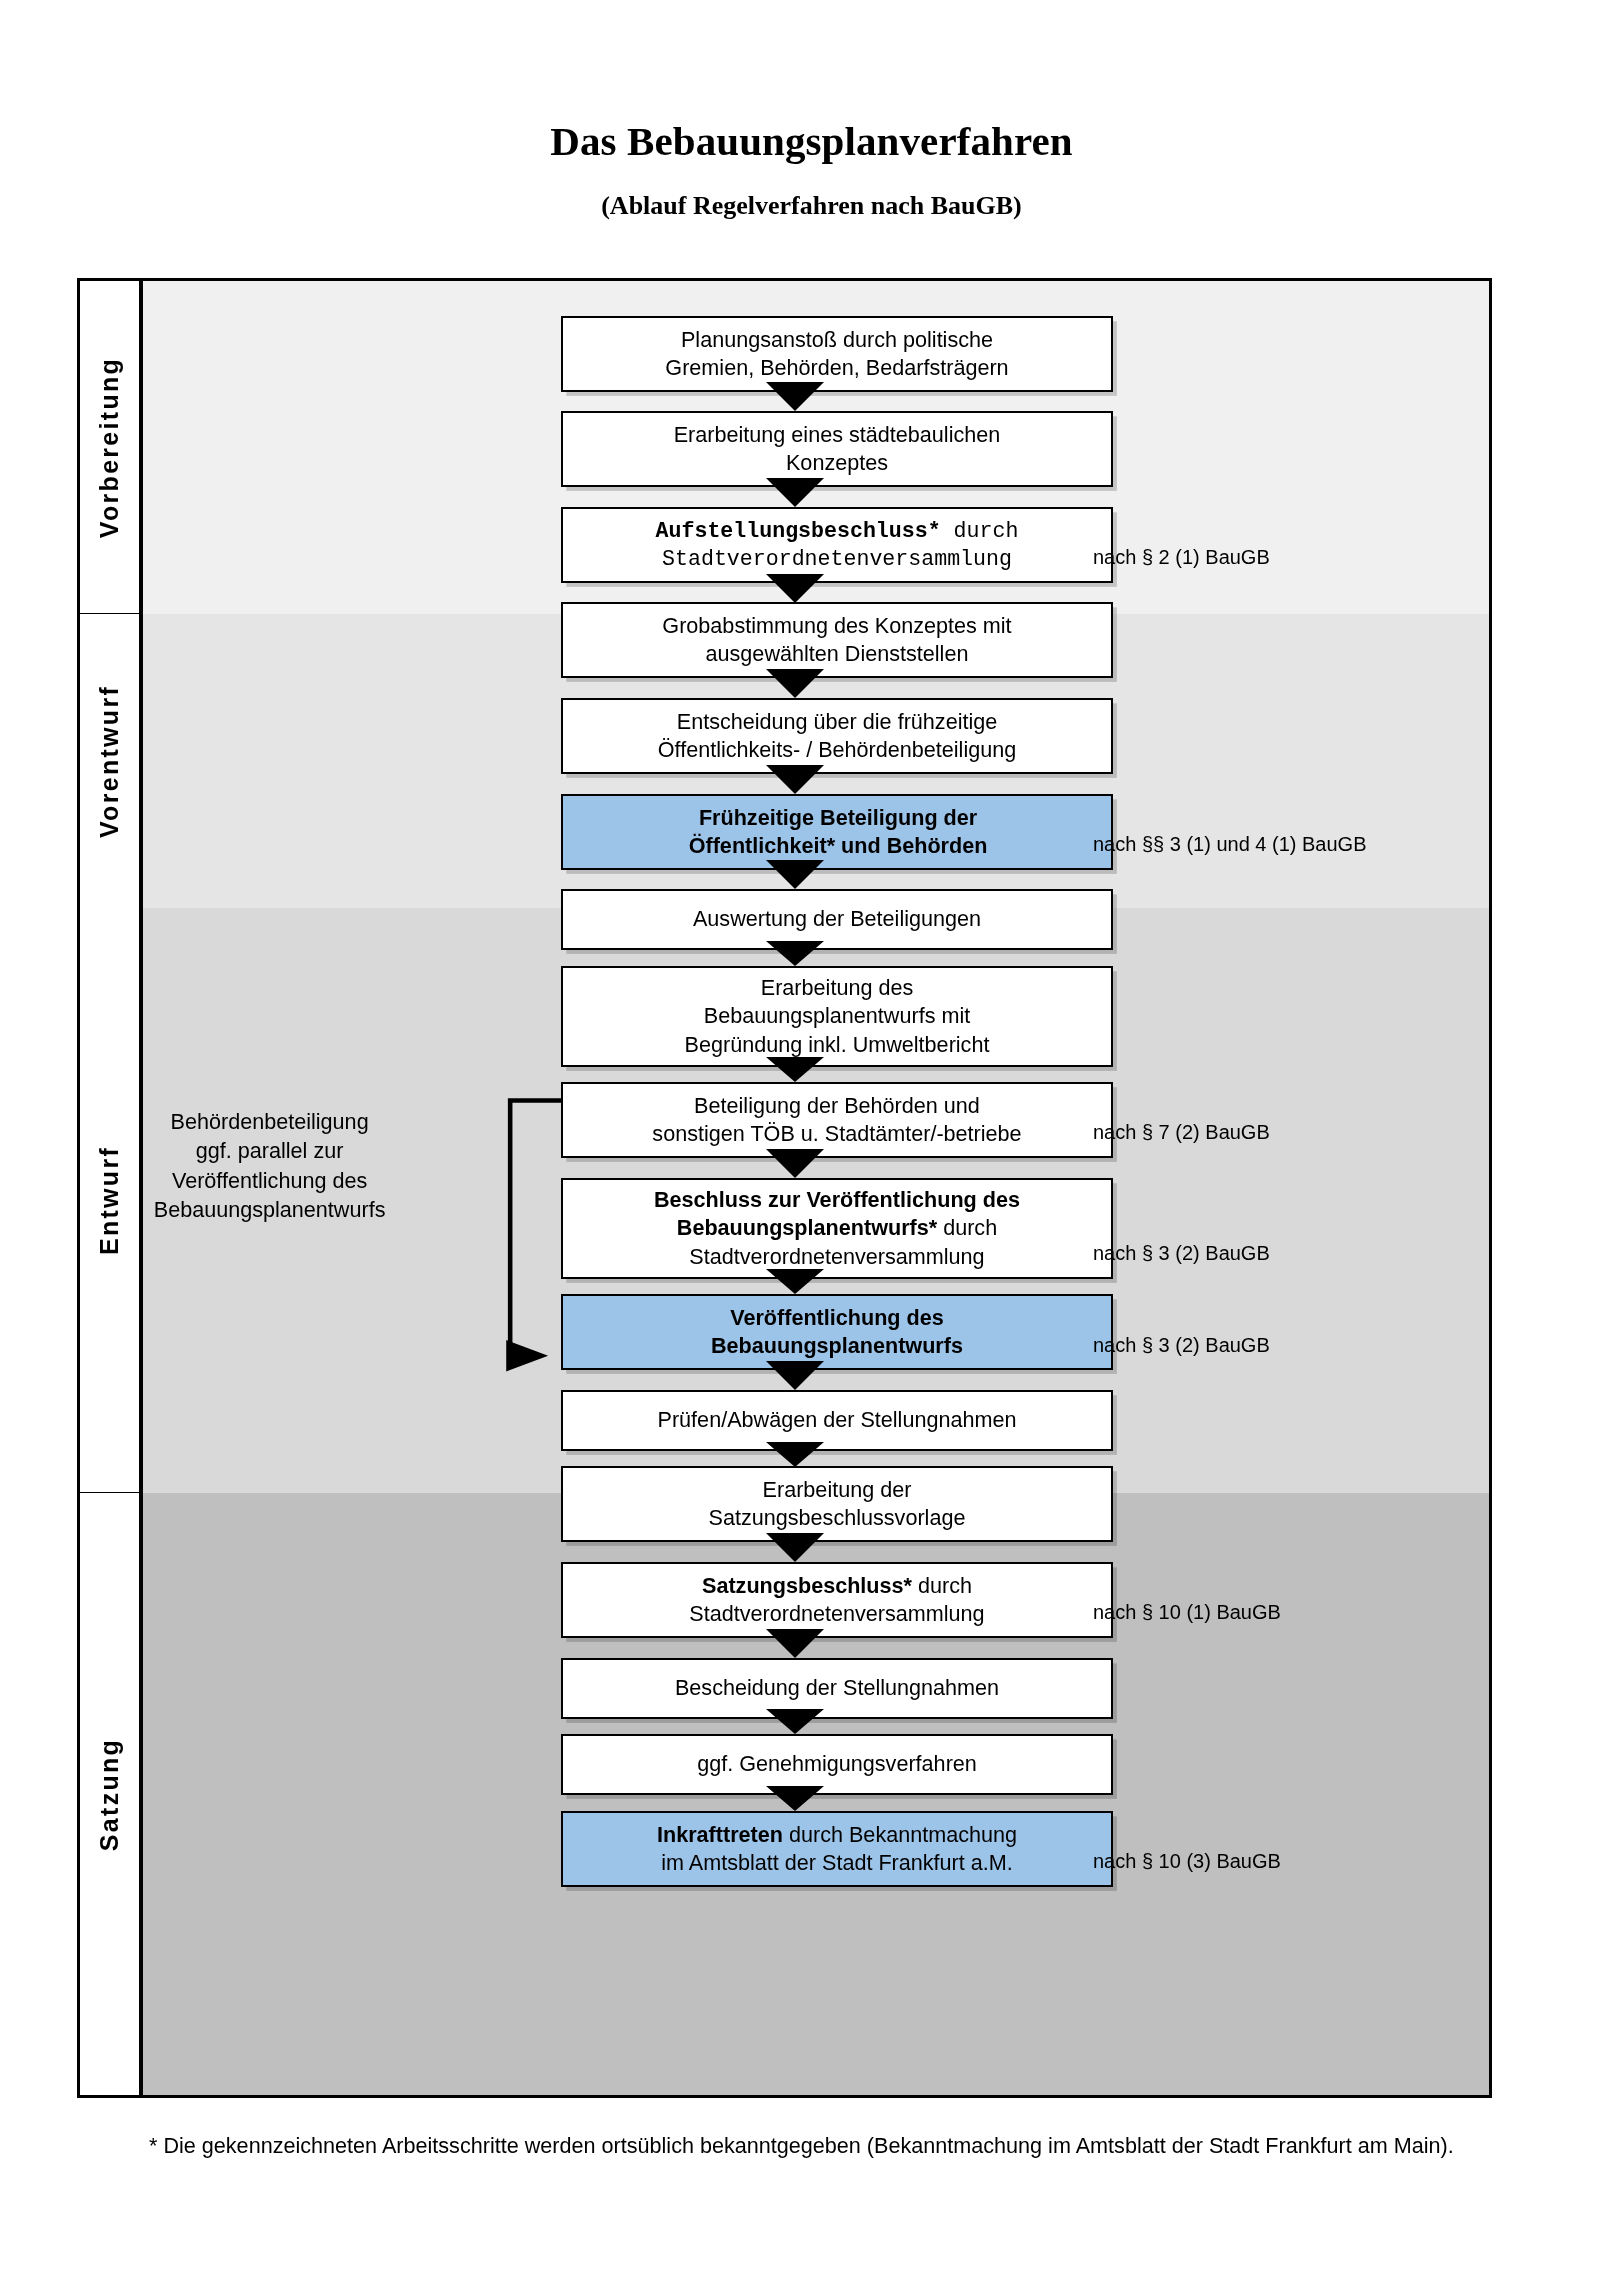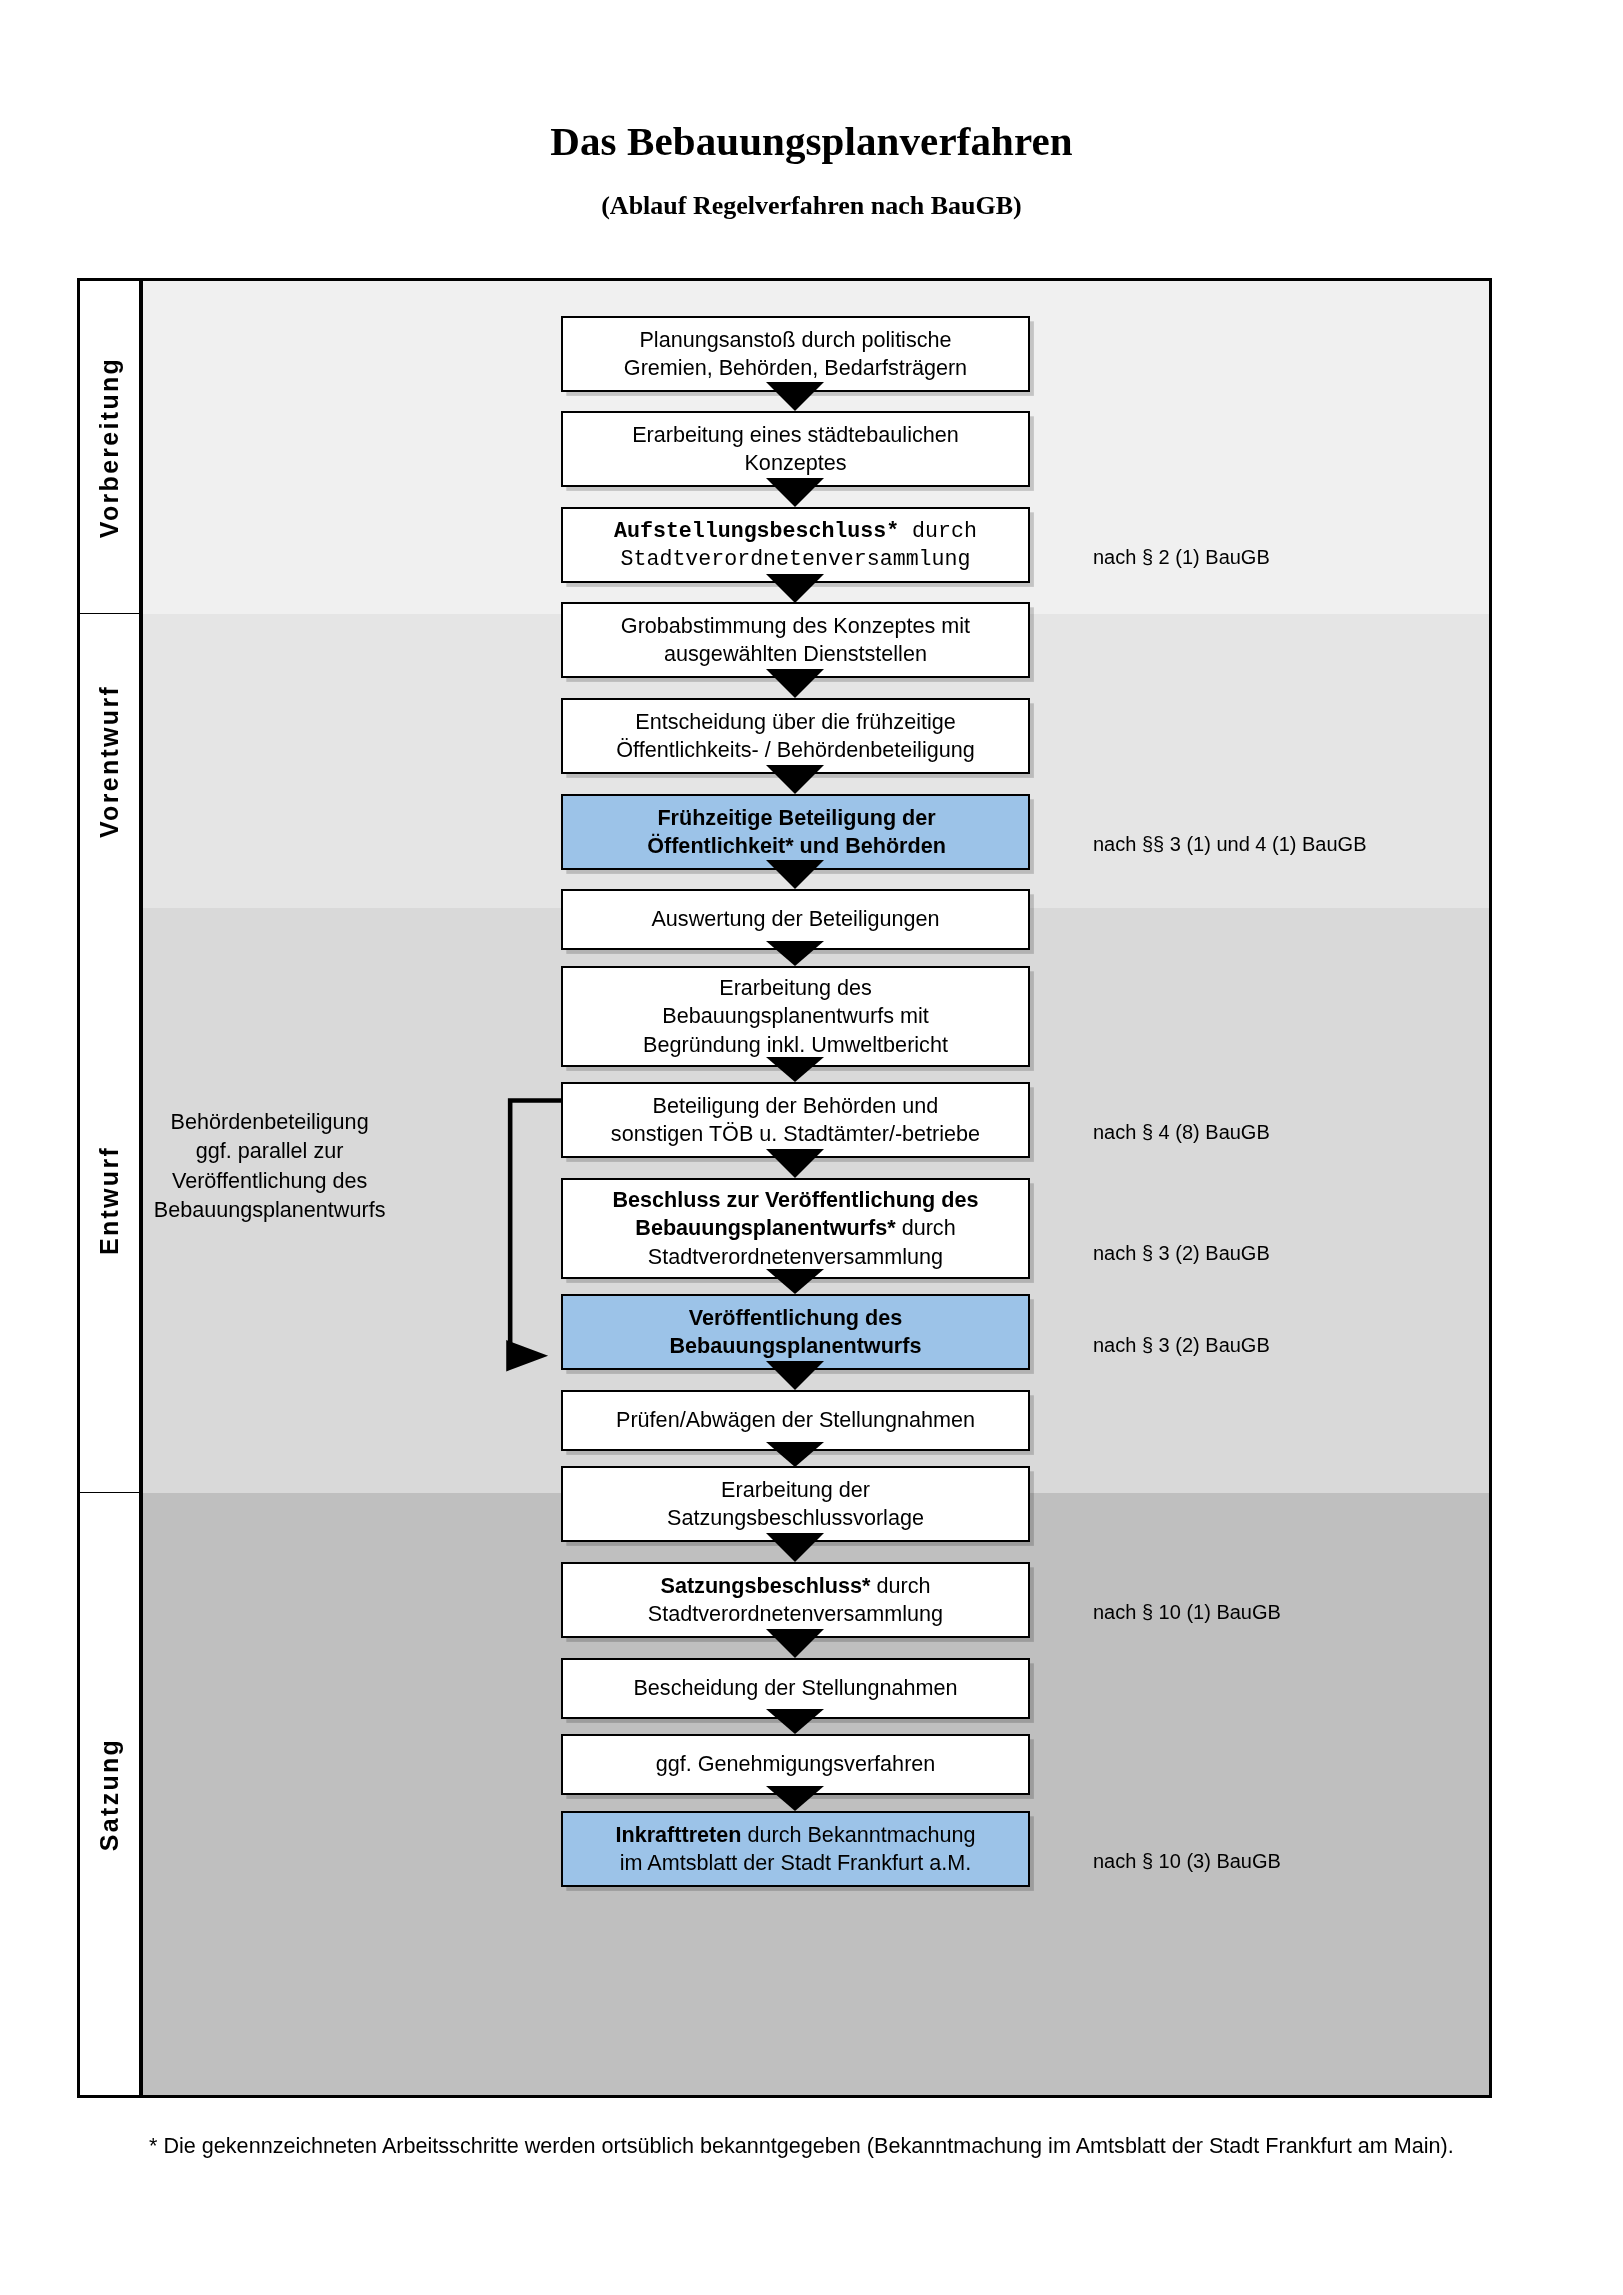--- a/index.html
+++ b/index.html
@@ -104,21 +104,21 @@
     left: 0;
     top: 0;
     width: 100%;
     height: 100%;
   }
 
   
   .node {
     position: absolute;
     left: 481px;            
-    width: 469px;
+    width: 552px;
     box-sizing: border-box;
     border: 2.6px solid #000000;
     background: #ffffff;
     display: flex;
     align-items: center;
     justify-content: center;
     text-align: center;
     font-size: 21.6px;
     line-height: 1.30;
     padding: 2.6px 7.9px;
@@ -334,21 +334,21 @@
       </div>
       <div class="down-arrow" style="left: 715px; top: 1505px; border-top-width: 25px;"></div>
       <div class="node blue" style="top: 1530px; height: 76px;">
         <div>
           <span class="t"><b>Inkrafttreten</b> durch Bekanntmachung</span>
           <span class="t">im Amtsblatt der Stadt Frankfurt a.M.</span>
         </div>
       </div>
       <div class="legal-ref" style="top: 265px;">nach § 2 (1) BauGB</div>
       <div class="legal-ref" style="top: 552px;">nach §§ 3 (1) und 4 (1) BauGB</div>
-      <div class="legal-ref" style="top: 840px;">nach § 4 (8) BauGB</div>
+      <div class="legal-ref" style="top: 840px;">nach § 7 (2) BauGB</div>
       <div class="legal-ref" style="top: 961px;">nach § 3 (2) BauGB</div>
       <div class="legal-ref" style="top: 1053px;">nach § 3 (2) BauGB</div>
       <div class="legal-ref" style="top: 1320px;">nach § 10 (1) BauGB</div>
       <div class="legal-ref" style="top: 1569px;">nach § 10 (3) BauGB</div>
     </div>
 </div>
 
 <div id="footnote">* Die gekennzeichneten Arbeitsschritte werden ortsüblich bekanntgegeben (Bekanntmachung im Amtsblatt  der Stadt Frankfurt am Main).</div>
 
 

